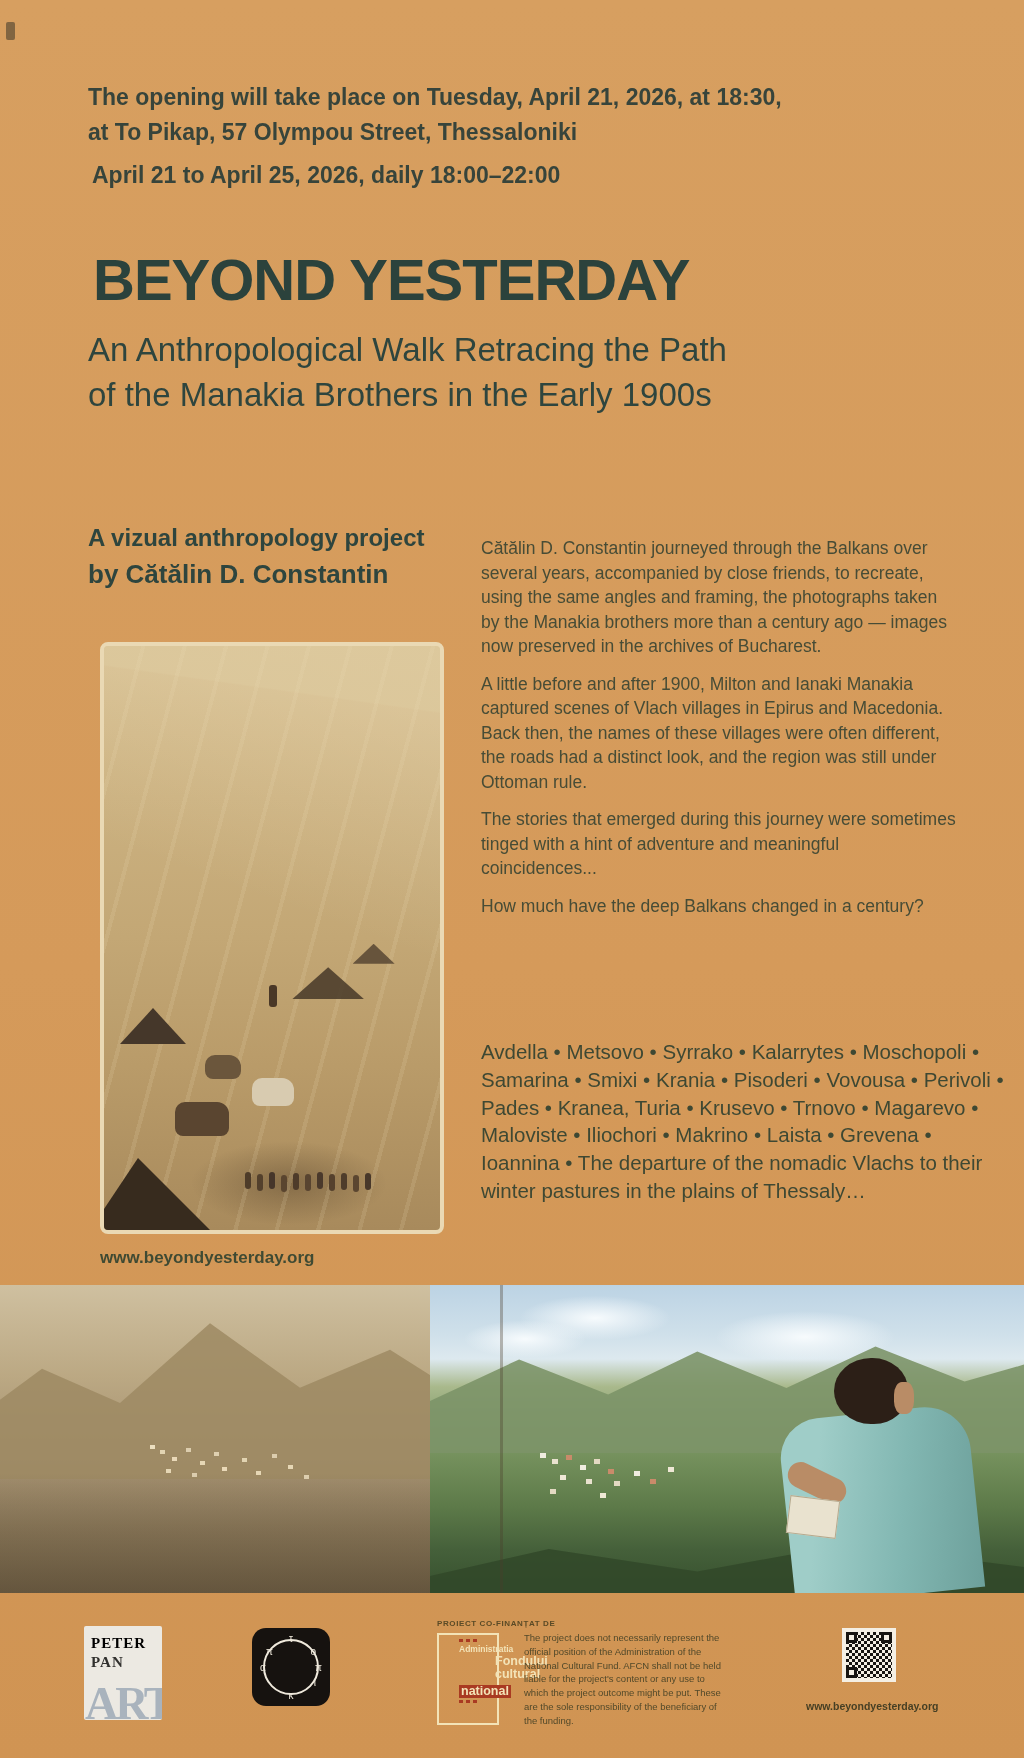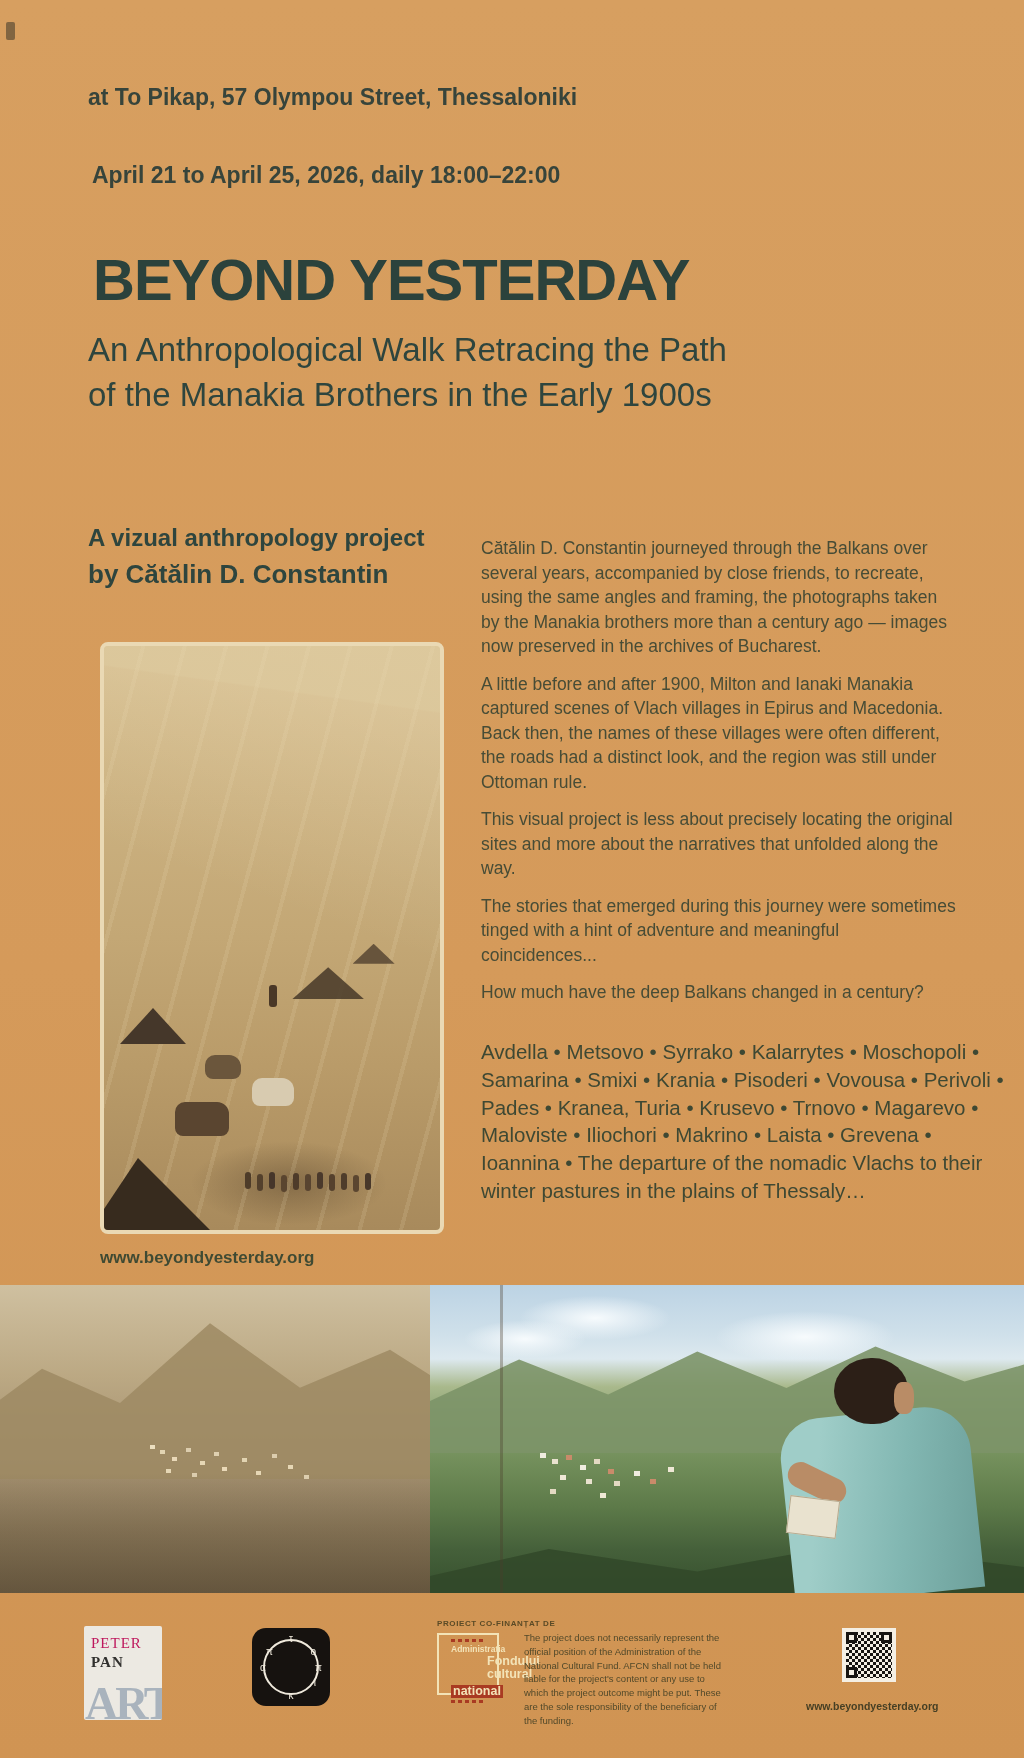--- a/index.html
+++ b/index.html
@@ -77,34 +77,34 @@
   .man{position:absolute;right:18px;bottom:0;width:230px;height:235px;}
   .man-hair{position:absolute;right:98px;top:0;width:74px;height:66px;background:#2c1f17;border-radius:50% 48% 46% 50%;}
   .man-face{position:absolute;right:92px;top:24px;width:20px;height:32px;background:#b98c66;border-radius:40%;}
   .man-shirt{position:absolute;right:30px;top:54px;width:190px;height:185px;border-radius:40px 46px 0 0;
     transform:rotate(-6deg);background:linear-gradient(100deg,#9fcdc8 20%,#82b7b2 60%,#6da09b 100%);}
   .man-arm{position:absolute;right:158px;top:112px;width:62px;height:26px;background:#b98c66;border-radius:13px;transform:rotate(26deg);}
   .paper{position:absolute;right:168px;top:140px;width:48px;height:36px;background:#e9e2cf;border:1px solid #b5a98e;transform:rotate(7deg);}
   
   .logo-peterpan{position:absolute;left:84px;top:1626px;width:78px;height:94px;background:#ece9e2;border-radius:2px;overflow:hidden;}
   .pp-art{position:absolute;left:1px;bottom:-10px;font-family:"Liberation Serif",serif;font-size:46px;font-weight:bold;color:#a9b3bd;letter-spacing:-3px;text-decoration:underline;}
-  .pp-w1{position:absolute;left:7px;top:9px;font-family:"Liberation Serif",serif;font-size:15px;font-weight:normal;color:#be185d;letter-spacing:1px;}
+  .pp-w1{position:absolute;left:7px;top:9px;font-family:"Liberation Serif",serif;font-size:15px;font-weight:bold;color:#000000;letter-spacing:1px;}
   .pp-w2{position:absolute;left:7px;top:28px;font-family:"Liberation Serif",serif;font-size:15px;font-weight:bold;color:#31302e;letter-spacing:1px;}
   .logo-pikap{position:absolute;left:252px;top:1628px;width:78px;height:78px;background:#16120f;border-radius:14px;}
   .pikap-circle{position:absolute;inset:11px;border:2px solid #efe9dc;border-radius:50%;}
   .logo-pikap span{position:absolute;font-size:10px;color:#efe9dc;}
   .lp0{top:5px;left:50%;transform:translateX(-50%);}
   .lp1{top:18px;right:14px;}
   .lp2{top:50%;right:8px;transform:translateY(-50%);}
   .lp3{bottom:18px;right:14px;}
   .lp4{bottom:5px;left:50%;transform:translateX(-50%);}
   .lp5{top:50%;left:8px;transform:translateY(-50%);}
   .lp6{top:18px;left:14px;}
   .cofinanced{position:absolute;left:437px;top:1619px;font-size:8px;font-weight:bold;letter-spacing:.6px;color:#5a4a26;}
-  .logo-afcn{position:absolute;left:437px;top:1633px;width:62px;height:62px;border:2px solid #f3e3b7;box-sizing:border-box;padding:3px 12px;}
+  .logo-afcn{position:absolute;left:437px;top:1633px;width:62px;height:92px;border:2px solid #f3e3b7;box-sizing:border-box;padding:3px 20px;}
   .afcn-dashes{height:3px;background:repeating-linear-gradient(90deg,#a93a22 0 4px,transparent 4px 7px);margin:1px 0 2px 0;}
   .afcn-l{font-weight:bold;color:#f3e3b7;line-height:13px;letter-spacing:0;}
   .afcn-0{font-size:8.5px;line-height:11px;}
   .afcn-1,.afcn-2{font-size:12.5px;margin-left:36px;}
   .afcn-3{font-size:12.5px;background:#a93a22;display:inline-block;padding:0 2px;}
   .disclaimer{position:absolute;left:524px;top:1631px;width:202px;font-size:9.5px;line-height:13.8px;color:#52492a;}
   .qr{position:absolute;left:842px;top:1628px;width:54px;height:54px;background:#f4efe4;padding:4px;box-sizing:border-box;}
   .qr-inner{position:relative;width:100%;height:100%;
     background:repeating-conic-gradient(#171512 0% 25%,#f4efe4 0% 50%) 0 0/6px 6px;}
   .qr-f{position:absolute;width:11px;height:11px;border:3px solid #171512;background:#f4efe4;box-sizing:border-box;}
@@ -112,20 +112,21 @@
   .footer-website{position:absolute;left:806px;top:1700px;width:126px;text-align:center;font-size:10.5px;font-weight:bold;color:#463f24;}
 </style>
 </head>
 <body>
 
 <div class="poster">
 
   <div class="corner-mark"></div>
 
   <div class="opening">
+    <div>The opening will take place on Tuesday, April 21, 2026, at 18:30,</div>
     <div>at To Pikap, 57 Olympou Street, Thessaloniki</div>
   </div>
   <div class="schedule">April 21 to April 25, 2026, daily 18:00–22:00</div>
 
   <h1 class="title" style="margin:8px">BEYOND YESTERDAY</h1>
   <div class="subtitle">
     <div>An Anthropological Walk Retracing the Path</div>
     <div>of the Manakia Brothers in the Early 1900s</div>
   </div>
 
@@ -146,21 +147,20 @@
     <div class="figure-center"></div>
     <div class="people-row"></div>
     <div class="tent tent4"></div>
   </div>
 
   <div class="left-website">www.beyondyesterday.org</div>
 
   <div class="col-right">
     <p>Cătălin D. Constantin journeyed through the Balkans over several years, accompanied by close friends, to recreate, using the same angles and framing, the photographs taken by the Manakia brothers more than a century ago — images now preserved in the archives of Bucharest.</p>
     <p>A little before and after 1900, Milton and Ianaki Manakia captured scenes of Vlach villages in Epirus and Macedonia. Back then, the names of these villages were often different, the roads had a distinct look, and the region was still under Ottoman rule.</p>
-    <p>This visual project is less about precisely locating the original sites and more about the narratives that unfolded along the way.</p>
     <p>The stories that emerged during this journey were sometimes tinged with a hint of adventure and meaningful coincidences...</p>
     <p>How much have the deep Balkans changed in a century?</p>
   </div>
 
   <div class="villages">Avdella • Metsovo • Syrrako • Kalarrytes • Moschopoli • Samarina • Smixi • Krania • Pisoderi • Vovousa • Perivoli • Pades • Kranea, Turia • Krusevo • Trnovo • Magarevo • Maloviste • Iliochori • Makrino • Laista • Grevena • Ioannina • The departure of the nomadic Vlachs to their winter pastures in the plains of Thessaly…</div>
 
   <div class="pano">
     <div class="pano-old">
       <div class="old-mtn"></div>
       <div class="old-dots"></div>

